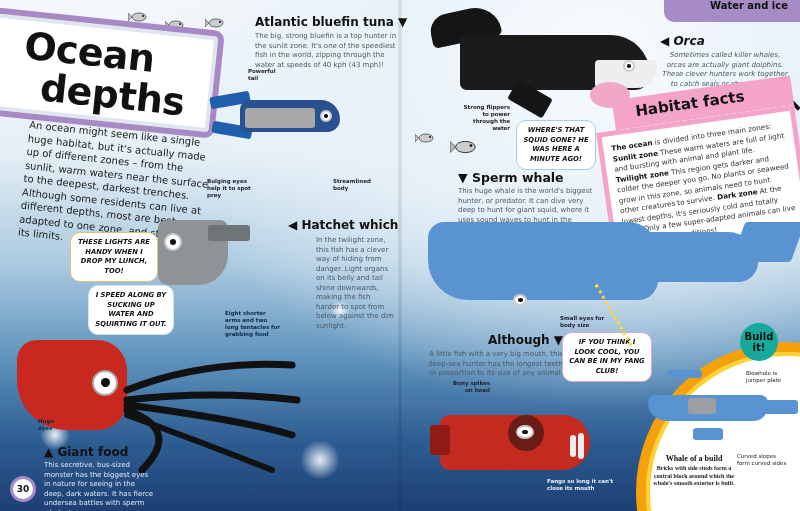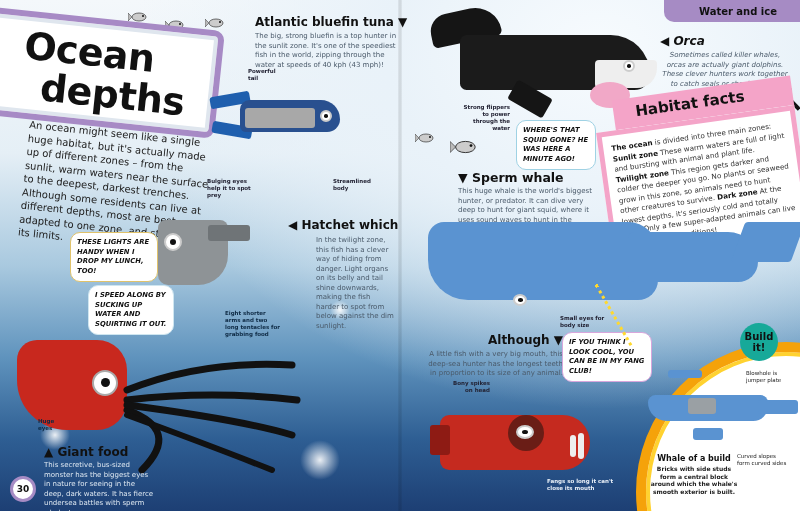--- a/index.html
+++ b/index.html
@@ -26,30 +26,30 @@
     font-size:38px; line-height:40px; color:#111; transform: rotate(6deg); letter-spacing:-0.5px;
   }
   .intro {
     position:absolute; left:30px; top:118px; width:190px; font-size:10px; line-height:13.5px;
     color:#222; transform: rotate(6deg); transform-origin:left top;
   }
 
   .section-header {
     position:absolute; right:0; top:0; width:136px; height:22px; background:#a68bc4;
     border-bottom-left-radius:10px; color:#111; font-weight:bold; font-size:10px;
-    display:flex; align-items:center; justify-content:flex-end; padding-right:23px;
+    display:flex; justify-content:flex-end; padding-right:12px;
   }
 
   .h { font-weight:bold; color:#111; font-size:12px; white-space:nowrap; }
   .p { font-size:7px; line-height:9.5px; color:#4a5a6a; }
   .label { position:absolute; font-size:5.5px; line-height:7px; font-weight:bold; color:#223; }
 
   .speech {
     position:absolute; background:#fff; border-radius:10px; font-style:italic; font-weight:bold;
-    font-size:6.8px; line-height:9.5px; color:#111; padding:5px 6px;
+    font-size:6.8px; line-height:9.5px; color:#111; text-align:center; padding:5px 6px;
     text-transform:uppercase;
   }
 
   
   .brick { position:absolute; border-radius:3px; }
   .eye { position:absolute; border-radius:50%; background:#fff; border:2px solid #ccc; }
   .eye::after { content:""; position:absolute; left:30%; top:25%; width:45%; height:45%; border-radius:50%; background:#111; }
 
   
   .habitat {
@@ -249,17 +249,17 @@
     </div>
   <div style="position:absolute;left:648px;top:380px;width:150px;height:60px;">
     <div class="brick" style="left:20px;top:-10px;width:34px;height:8px;background:#5a93d1;"></div>
     <div class="brick" style="left:0;top:15px;width:120px;height:26px;background:#5a93d1;border-radius:8px 8px 16px 20px;"></div>
     <div class="brick" style="left:40px;top:18px;width:28px;height:16px;background:#9aa0a4;"></div>
     <div class="brick" style="left:110px;top:20px;width:40px;height:14px;background:#5a93d1;"></div>
     <div class="brick" style="left:45px;top:48px;width:30px;height:12px;background:#5a93d1;"></div>
   </div>
   <div class="label" style="left:746px;top:370px;width:50px;font-weight:normal;color:#222;">Blowhole is jumper plate</div>
   <div class="label" style="left:737px;top:453px;width:50px;font-weight:normal;color:#222;">Curved slopes form curved sides</div>
-  <div style="position:absolute;left:650px;top:454px;width:88px;text-align:center;">
+  <div style="position:absolute;left:650px;top:454px;width:88px;text-align:center;font-family:Liberation Serif, serif;">
     <div class="h" style="font-size:8px;">Whale of a build</div>
     <div class="p" style="font-size:6px;line-height:7.5px;color:#222;font-weight:bold;margin-top:2px;">Bricks with side studs form a central block around which the whale's smooth exterior is built.</div>
   </div>
 </div>
 
 </body></html>

